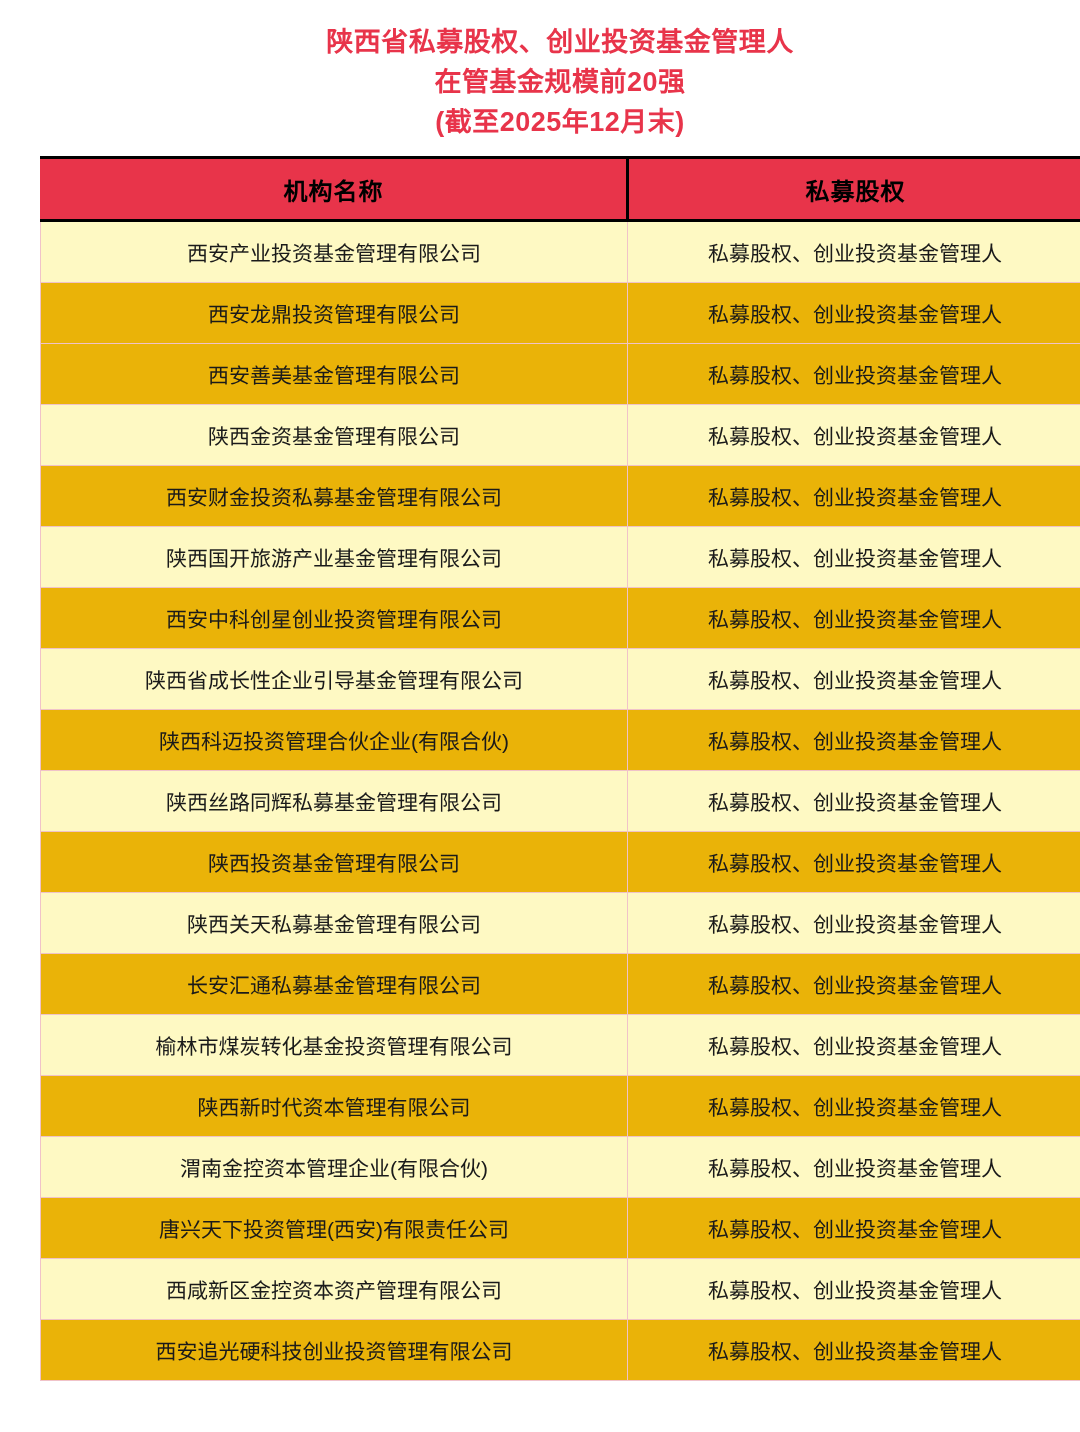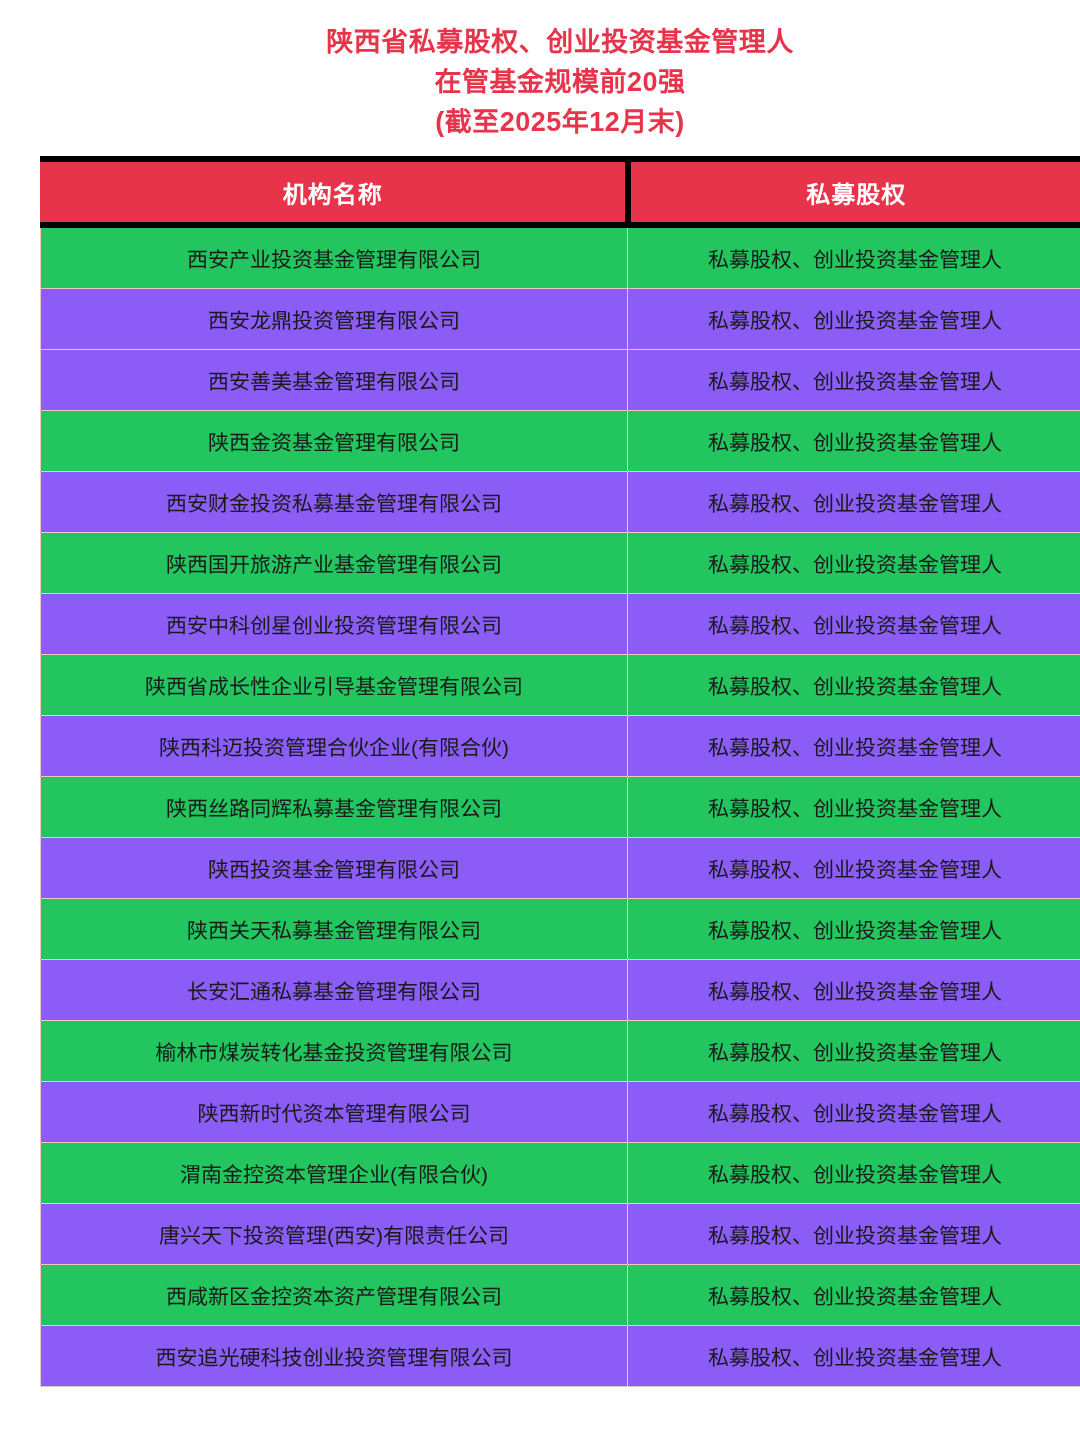--- a/index.html
+++ b/index.html
@@ -39,43 +39,43 @@
     width: 1042px;
     margin: 0 auto;
     border-collapse: collapse;
     table-layout: fixed;
   }
   table.rank-table col.c1 { width: 587px; }
   table.rank-table col.c2 { width: 455px; }
 
   table.rank-table th {
     background: #e8344a;
-    color: #ffffff;
+    color: #000000;
     font-size: 24px;
     font-weight: bold;
     height: 58px;
     text-align: center;
-    border: 6px solid #000000;
+    border: 3px solid #000000;
     letter-spacing: 1px;
   }
   table.rank-table th:first-child { border-left: 1px solid #e8344a; }
   table.rank-table th:last-child { border-right: 1px solid #e8344a; }
 
   table.rank-table td {
     height: 58px;
     font-size: 21px;
     color: #1a1a1a;
     text-align: center;
     border: 1px solid #f0c3c9;
-    background: #22c55e;
+    background: #fef9c3;
     white-space: nowrap;
     overflow: hidden;
   }
   table.rank-table tr.alt td {
-    background: #8b5cf6;
+    background: #eab308;
   }
 </style>
 </head>
 <body>
 
 <div class="page">
 
   <div class="title-block">
     <div class="title-line">陕西省私募股权、创业投资基金管理人</div>
     <div class="title-line">在管基金规模前20强</div>

